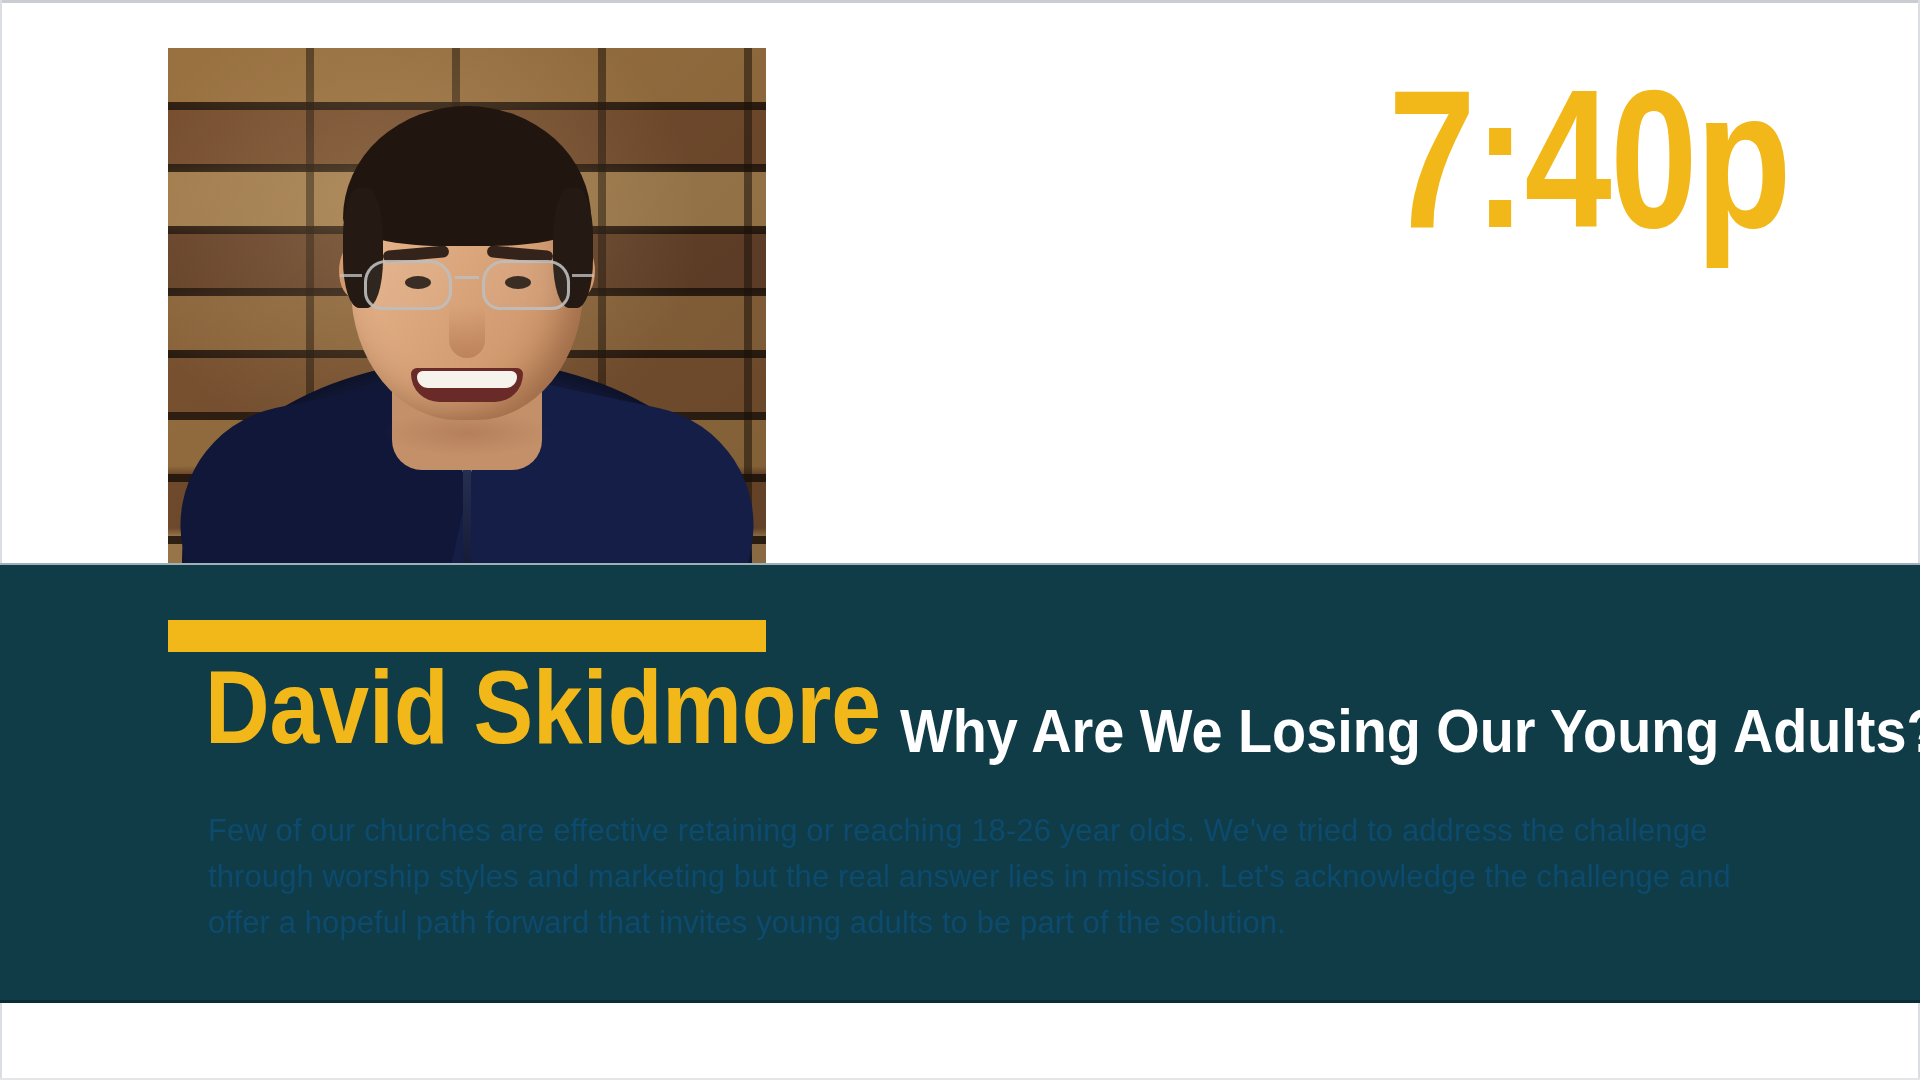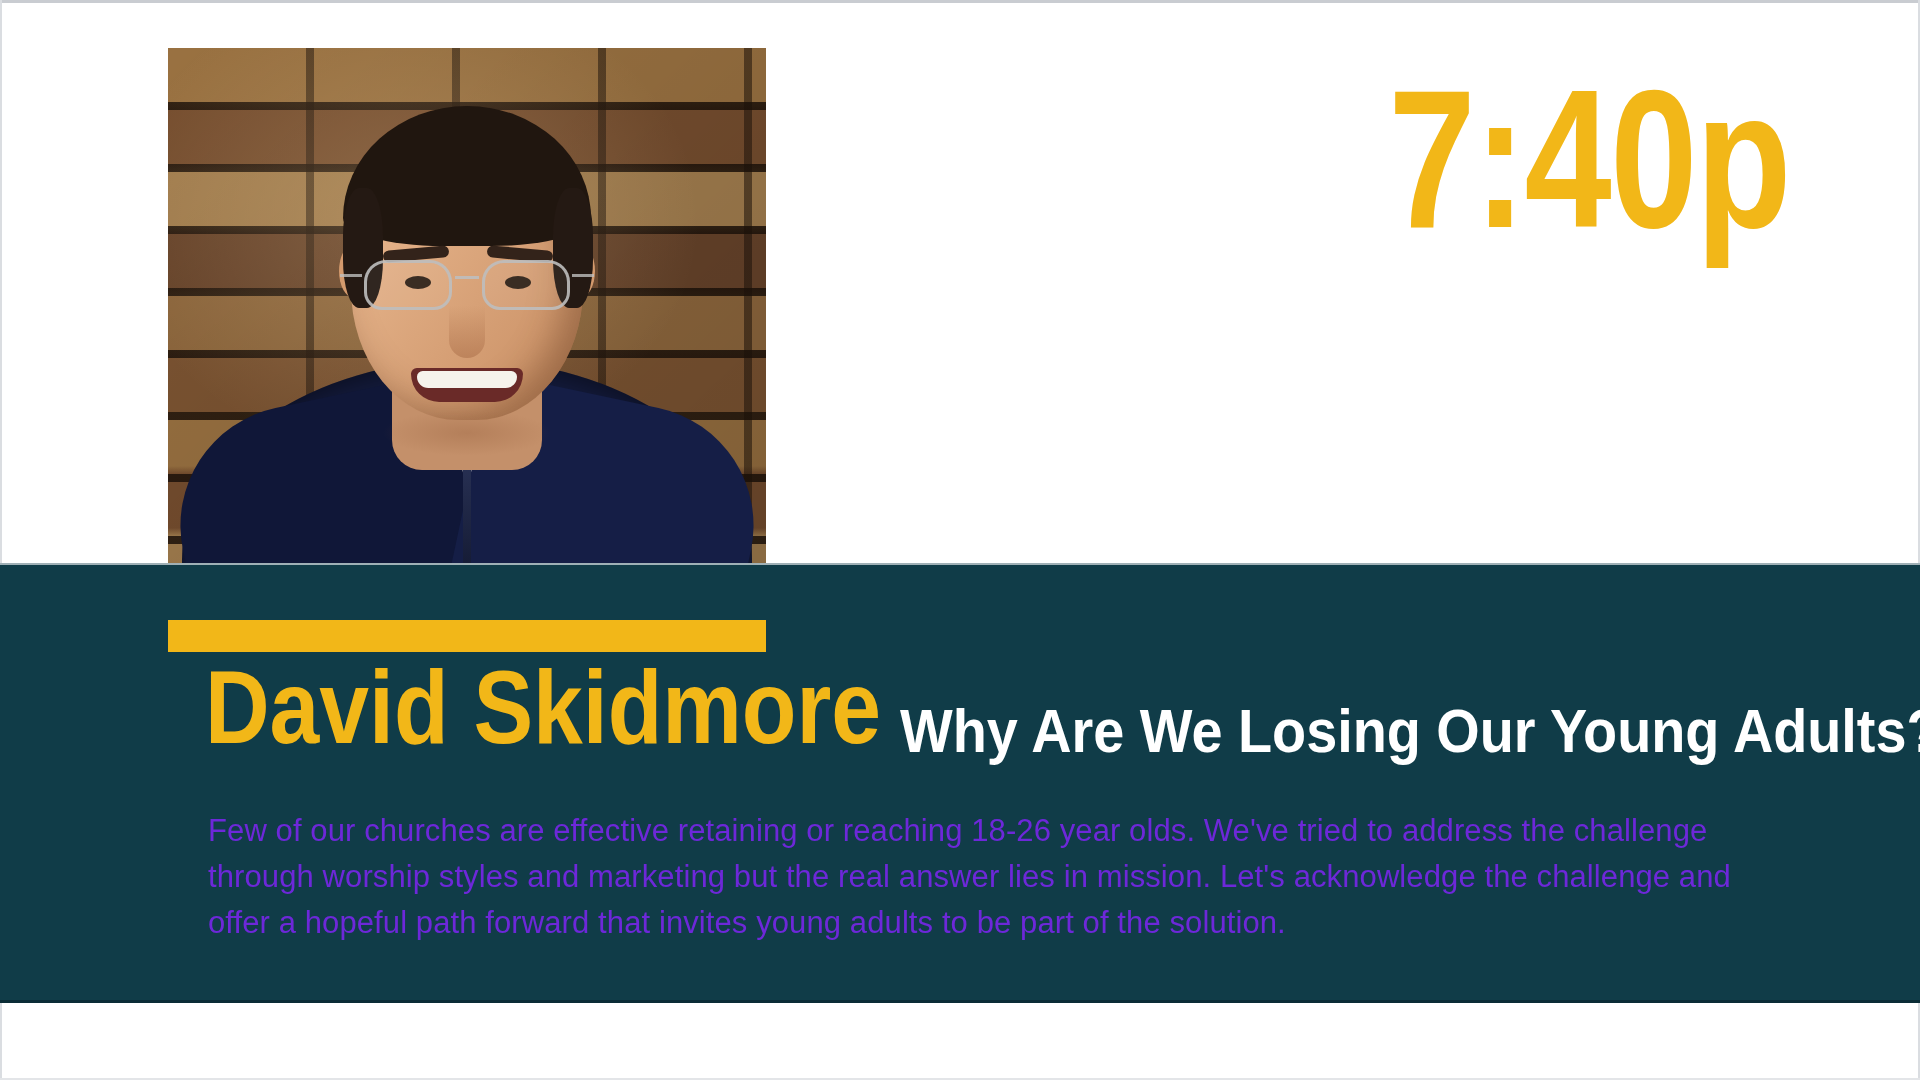--- a/index.html
+++ b/index.html
@@ -389,21 +389,21 @@
     white-space: nowrap;
   }
   .session-desc {
     position: absolute;
     left: 208px;
     top: 808px;
     width: 1580px;
     font-family: "Liberation Sans", sans-serif;
     font-size: 31px;
     line-height: 1.48;
-    color: #6d28d9;
+    color: #0c4a6e;
     letter-spacing: 0.1px;
   }
 </style>
 </head>
 <body>
 
 <div class="slide">
 
   <div class="edge-top"></div>
   <div class="edge-left"></div>

